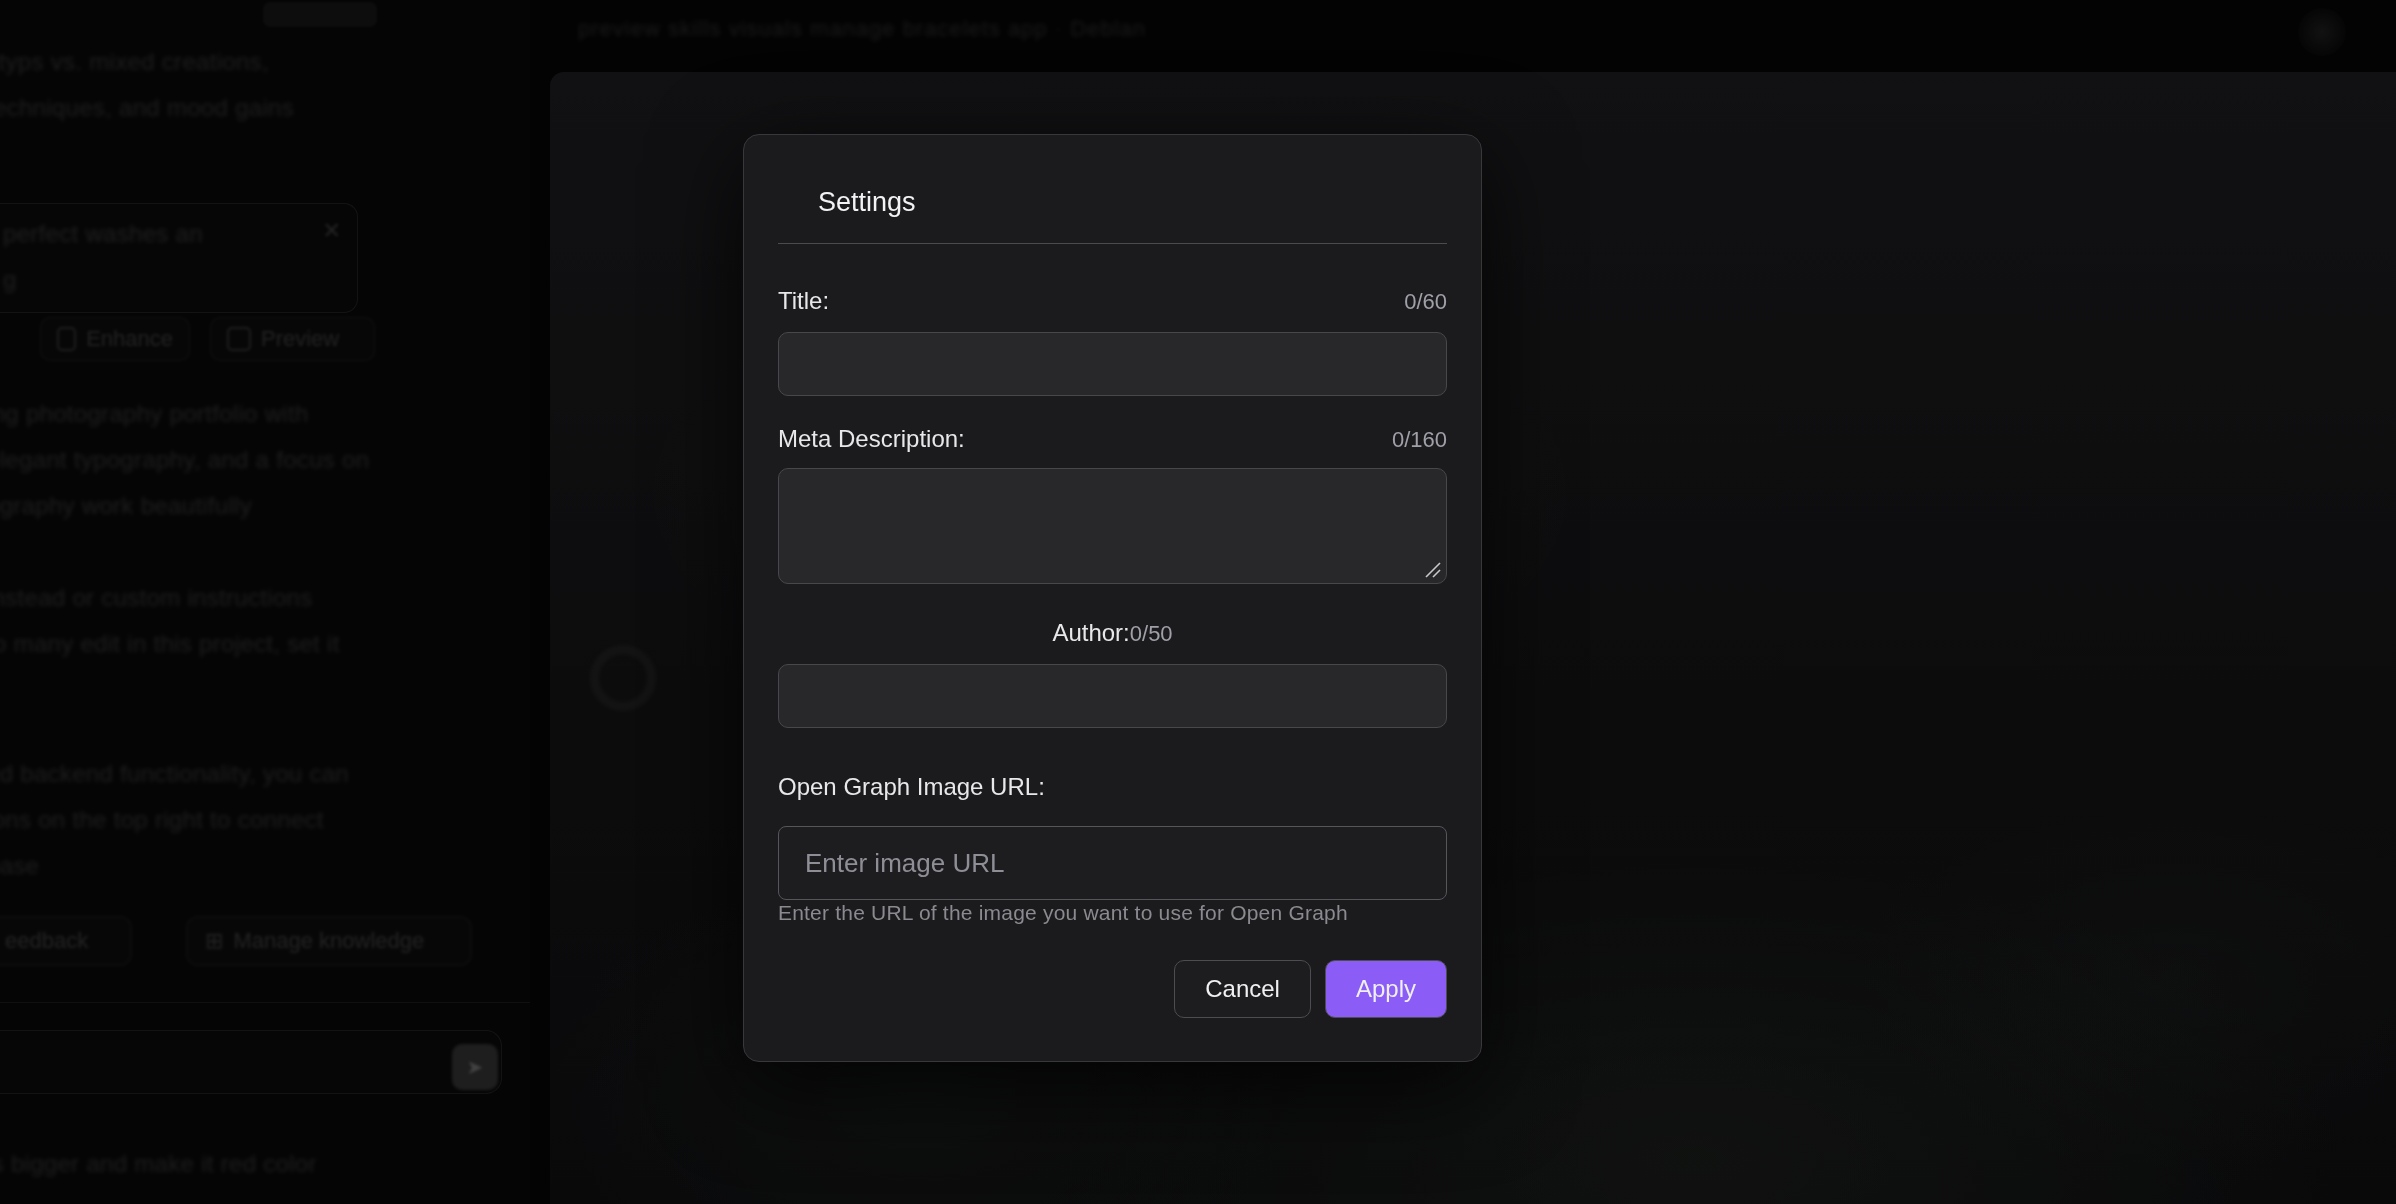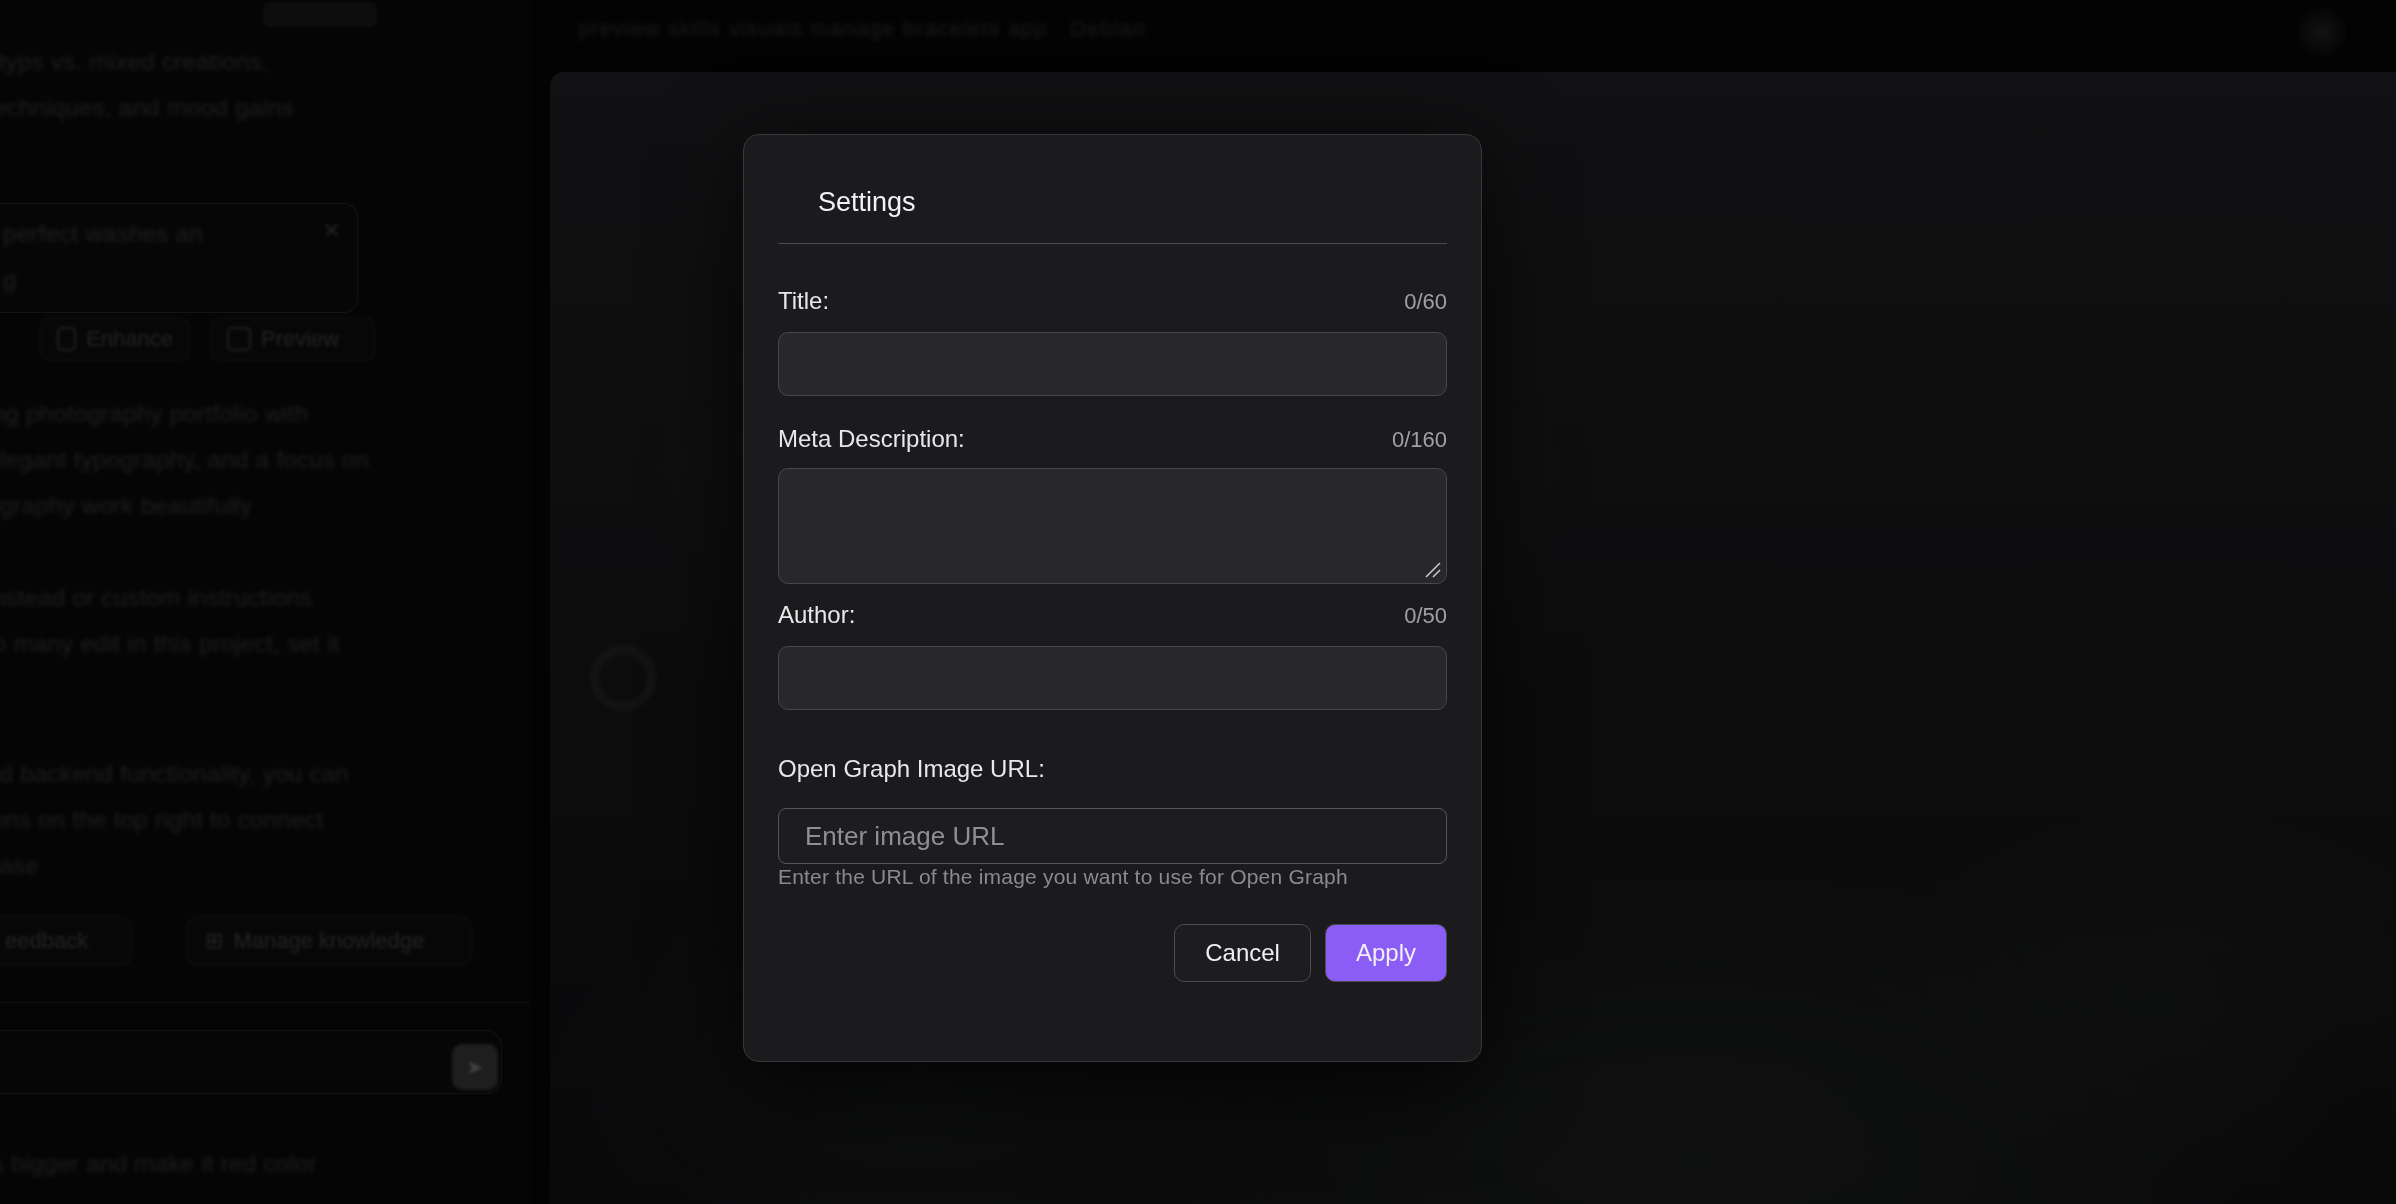--- a/index.html
+++ b/index.html
@@ -52,30 +52,30 @@
   
   .modal{position:absolute;left:743px;top:134px;width:739px;height:928px;box-sizing:border-box;z-index:20;
     background:#1b1b1d;border:1px solid #38383c;border-radius:16px;
     box-shadow:0 24px 90px rgba(0,0,0,0.75);color:#e8e8ea;}
   .modal-inner{position:absolute;inset:0;padding:52px 34px 0 34px;box-sizing:border-box;}
   .modal-title{font-size:27px;font-weight:500;color:#f2f2f4;line-height:30px;padding-left:40px;}
   .modal-divider{height:1px;background:#4a4a4f;margin-top:26px;}
   .label-row{display:flex;justify-content:space-between;align-items:flex-end;}
   .field-label{font-size:24px;color:#e8e8ea;line-height:30px;}
   .field-counter{font-size:22px;color:#9fa0a8;line-height:28px;}
-  .r1{margin-top:42px;} .r2{margin-top:28px;} .r3{margin-top:16px;} .r4{margin-top:44px;}
+  .r1{margin-top:42px;} .r2{margin-top:28px;} .r3{margin-top:34px;justify-content:center;} .r4{margin-top:44px;}
   .tinput{display:block;width:100%;box-sizing:border-box;height:64px;margin-top:16px;border-radius:10px;
     background:#28282b;border:1.5px solid #47474d;color:#e8e8ea;font-size:24px;padding:0 22px;outline:none;
     font-family:"Liberation Sans","DejaVu Sans",sans-serif;}
   .tarea-wrap{position:relative;margin-top:14px;}
   .tarea{display:block;width:100%;box-sizing:border-box;height:116px;border-radius:10px;resize:none;
     background:#28282b;border:1.5px solid #47474d;color:#e8e8ea;font-size:24px;padding:14px 22px;outline:none;
     font-family:"Liberation Sans","DejaVu Sans",sans-serif;}
   .resize-handle{position:absolute;right:5px;bottom:5px;width:20px;height:20px;}
-  .url-input{display:block;width:100%;box-sizing:border-box;height:56px;margin-top:24px;border-radius:8px;
+  .url-input{display:block;width:100%;box-sizing:border-box;height:74px;margin-top:24px;border-radius:8px;
     background:#1d1d20;border:1.5px solid #55555c;color:#e8e8ea;font-size:26px;padding:0 26px;outline:none;
     font-family:"Liberation Sans","DejaVu Sans",sans-serif;}
   .url-input::placeholder{color:#8e8e96;}
   .helper{margin-top:0;font-size:21px;color:#8a8a90;letter-spacing:.2px;line-height:26px;}
   .btn-row{margin-top:34px;display:flex;justify-content:flex-end;gap:14px;}
   .btn{height:58px;border-radius:10px;border:1.5px solid #4c4c52;font-size:24px;color:#f0f0f2;
     display:flex;align-items:center;justify-content:center;padding:0 30px;box-sizing:border-box;cursor:pointer;
     font-family:"Liberation Sans","DejaVu Sans",sans-serif;}
   .btn-cancel{background:#1d1d20;}
   .btn-apply{background:#8b5cf6;}

